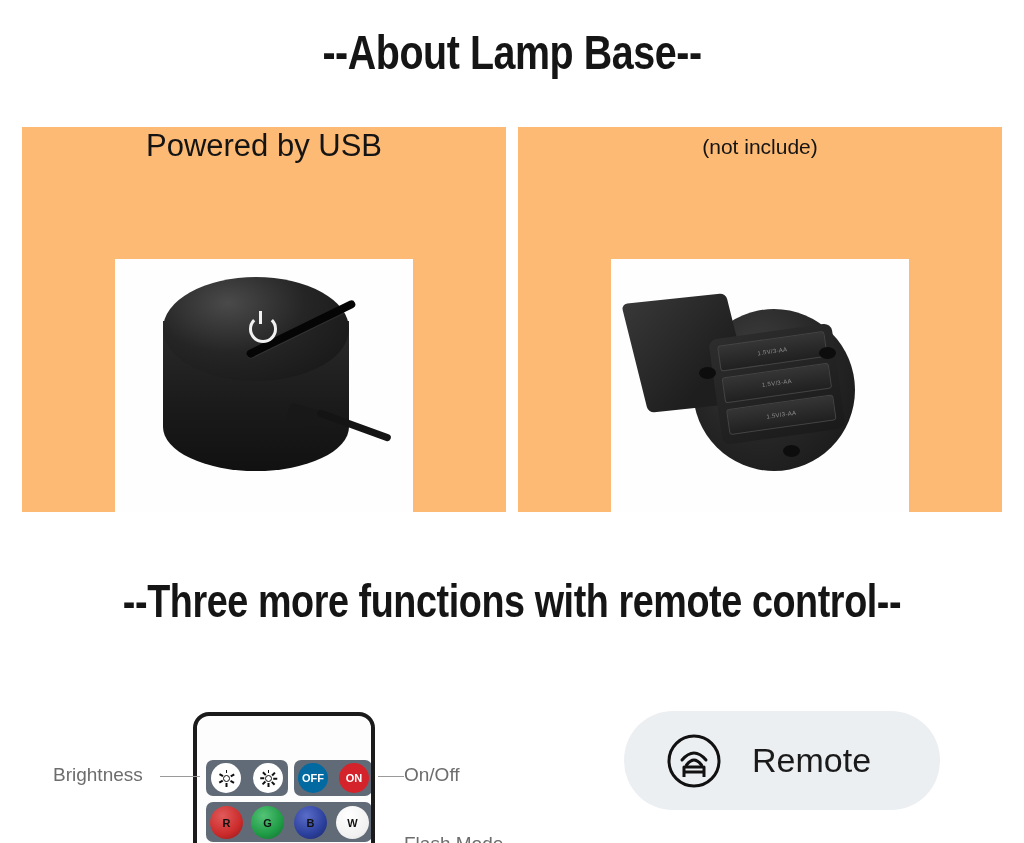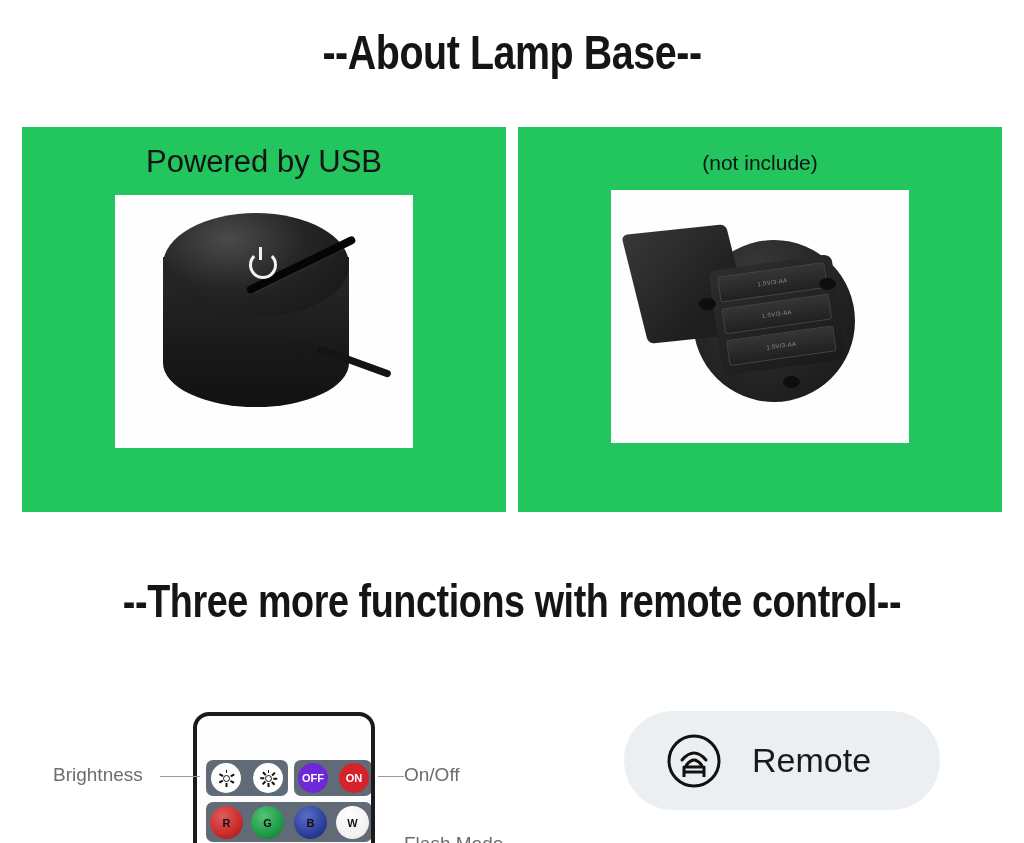--- a/index.html
+++ b/index.html
@@ -44,26 +44,26 @@
     position: absolute;
     top: 127px;
     left: 22px;
     width: 980px;
     height: 385px;
     display: flex;
     gap: 12px;
   }
   .card {
     flex: 1 1 0;
-    background: #22c55e;
+    background: #fdba74;
     display: flex;
     flex-direction: column;
     align-items: center;
-    padding-top: 16px;
-    box-sizing: border-box;
+    box-sizing: border-box;
+    justify-content: space-between;
   }
   .card-title {
     font-size: 31px;
     line-height: 38px;
     font-weight: normal;
     color: #141414;
     text-align: center;
     white-space: nowrap;
   }
   .card-sub {
@@ -390,21 +390,21 @@
       <span class="sun-ray" style="transform:rotate(0deg)"></span>
       <span class="sun-ray" style="transform:rotate(45deg)"></span>
       <span class="sun-ray" style="transform:rotate(90deg)"></span>
       <span class="sun-ray" style="transform:rotate(135deg)"></span>
       <span class="sun-ray" style="transform:rotate(180deg)"></span>
       <span class="sun-ray" style="transform:rotate(225deg)"></span>
       <span class="sun-ray" style="transform:rotate(270deg)"></span>
       <span class="sun-ray" style="transform:rotate(315deg)"></span>
     </span>
   </div>
-  <div class="rbtn sz" id="b-off" style="left:101px;top:47px;background:#6d28d9;color:#ffffff;">OFF</div>
+  <div class="rbtn sz" id="b-off" style="left:101px;top:47px;background:#0369a1;color:#ffffff;">OFF</div>
   <div class="rbtn sz" id="b-on" style="left:142px;top:47px;background:#d4232a;color:#ffffff;">ON</div>
 
   <div class="rbtn" style="left:13px;top:90px;width:33px;height:33px;background:radial-gradient(circle at 38% 30%,#e05a5a,#cc2b2b 60%,#8d1616);color:#111;">R</div>
   <div class="rbtn" style="left:54px;top:90px;width:33px;height:33px;background:radial-gradient(circle at 38% 30%,#54c377,#1f9b45 60%,#126b2e);color:#111;">G</div>
   <div class="rbtn" style="left:97px;top:90px;width:33px;height:33px;background:radial-gradient(circle at 38% 30%,#5a6cc8,#2b3f9c 60%,#1b2766);color:#111;">B</div>
   <div class="rbtn" style="left:139px;top:90px;width:33px;height:33px;background:radial-gradient(circle at 38% 30%,#ffffff,#f0f0f0 70%,#d9d9d9);color:#111;">W</div>
 
 </div>
 
 <div class="leader-label" style="left:53px;top:764px;">Brightness</div>

